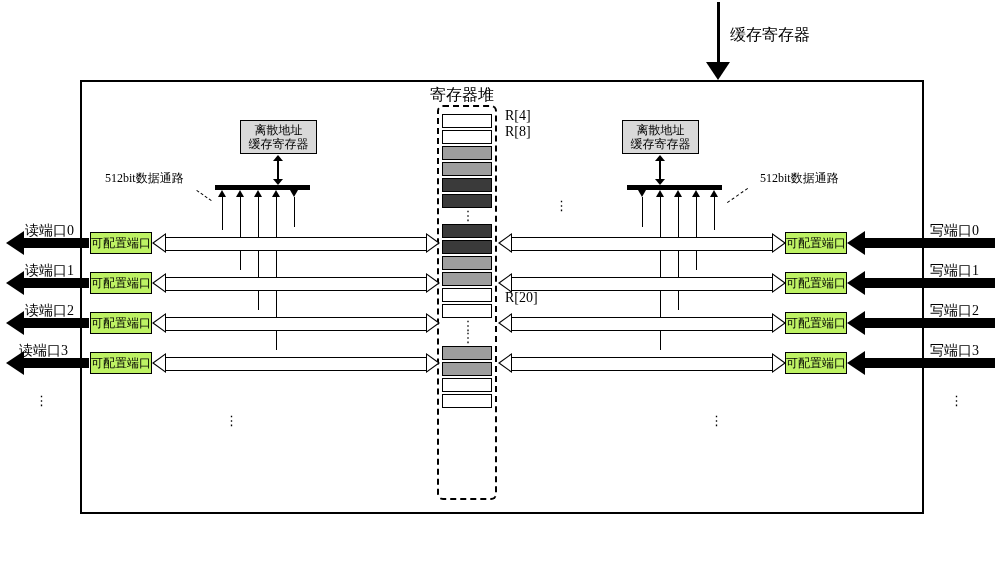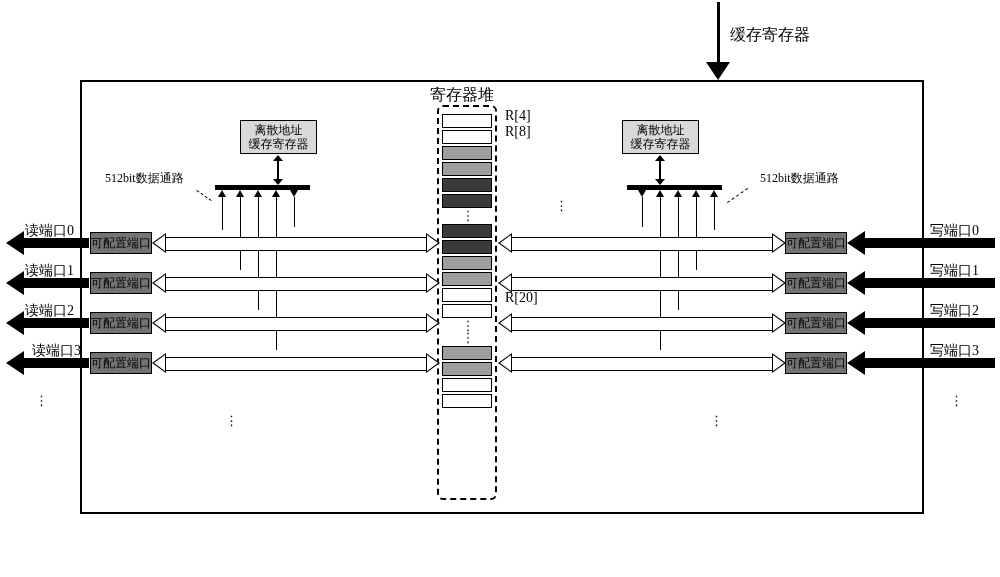--- a/index.html
+++ b/index.html
@@ -63,21 +63,21 @@
     position: absolute;
     border-top: 12px solid transparent;
     border-bottom: 12px solid transparent;
     border-right: 18px solid #000;
     top: -12px;
   }
   .port-box {
     position: absolute;
     width: 60px;
     height: 20px;
-    background: #737373;
+    background: #bef264;
     border: 1px solid #000;
     display: flex;
     align-items: center;
     justify-content: center;
     font-size: 12px;
   }
   .cache-box {
     position: absolute;
     width: 75px;
     height: 32px;
@@ -324,21 +324,21 @@
     <div class="head" style="left:-18px;"></div>
     <div class="shaft" style="left:0; width:65px;"></div>
   </div>
 <div class="port-box" style="left:90px; top:312px;">可配置端口</div>
 <div class="hollow-double" style="left:152px; top:323px;">
     <div class="lhead" style="left:0;"></div>
     <div class="body" style="left:14px; width:260px;"></div>
     <div class="rhead" style="left:274px;"></div>
   </div>
 
-<div class="side-label" style="left:32px; top:342px;"><span>读端口</span>3</div>
+<div class="side-label" style="left:19px; top:342px;"><span>读端口</span>3</div>
 <div class="bold-arrow-left" style="left:24px; top:363px;">
     <div class="head" style="left:-18px;"></div>
     <div class="shaft" style="left:0; width:65px;"></div>
   </div>
 <div class="port-box" style="left:90px; top:352px;">可配置端口</div>
 <div class="hollow-double" style="left:152px; top:363px;">
     <div class="lhead" style="left:0;"></div>
     <div class="body" style="left:14px; width:260px;"></div>
     <div class="rhead" style="left:274px;"></div>
   </div>

